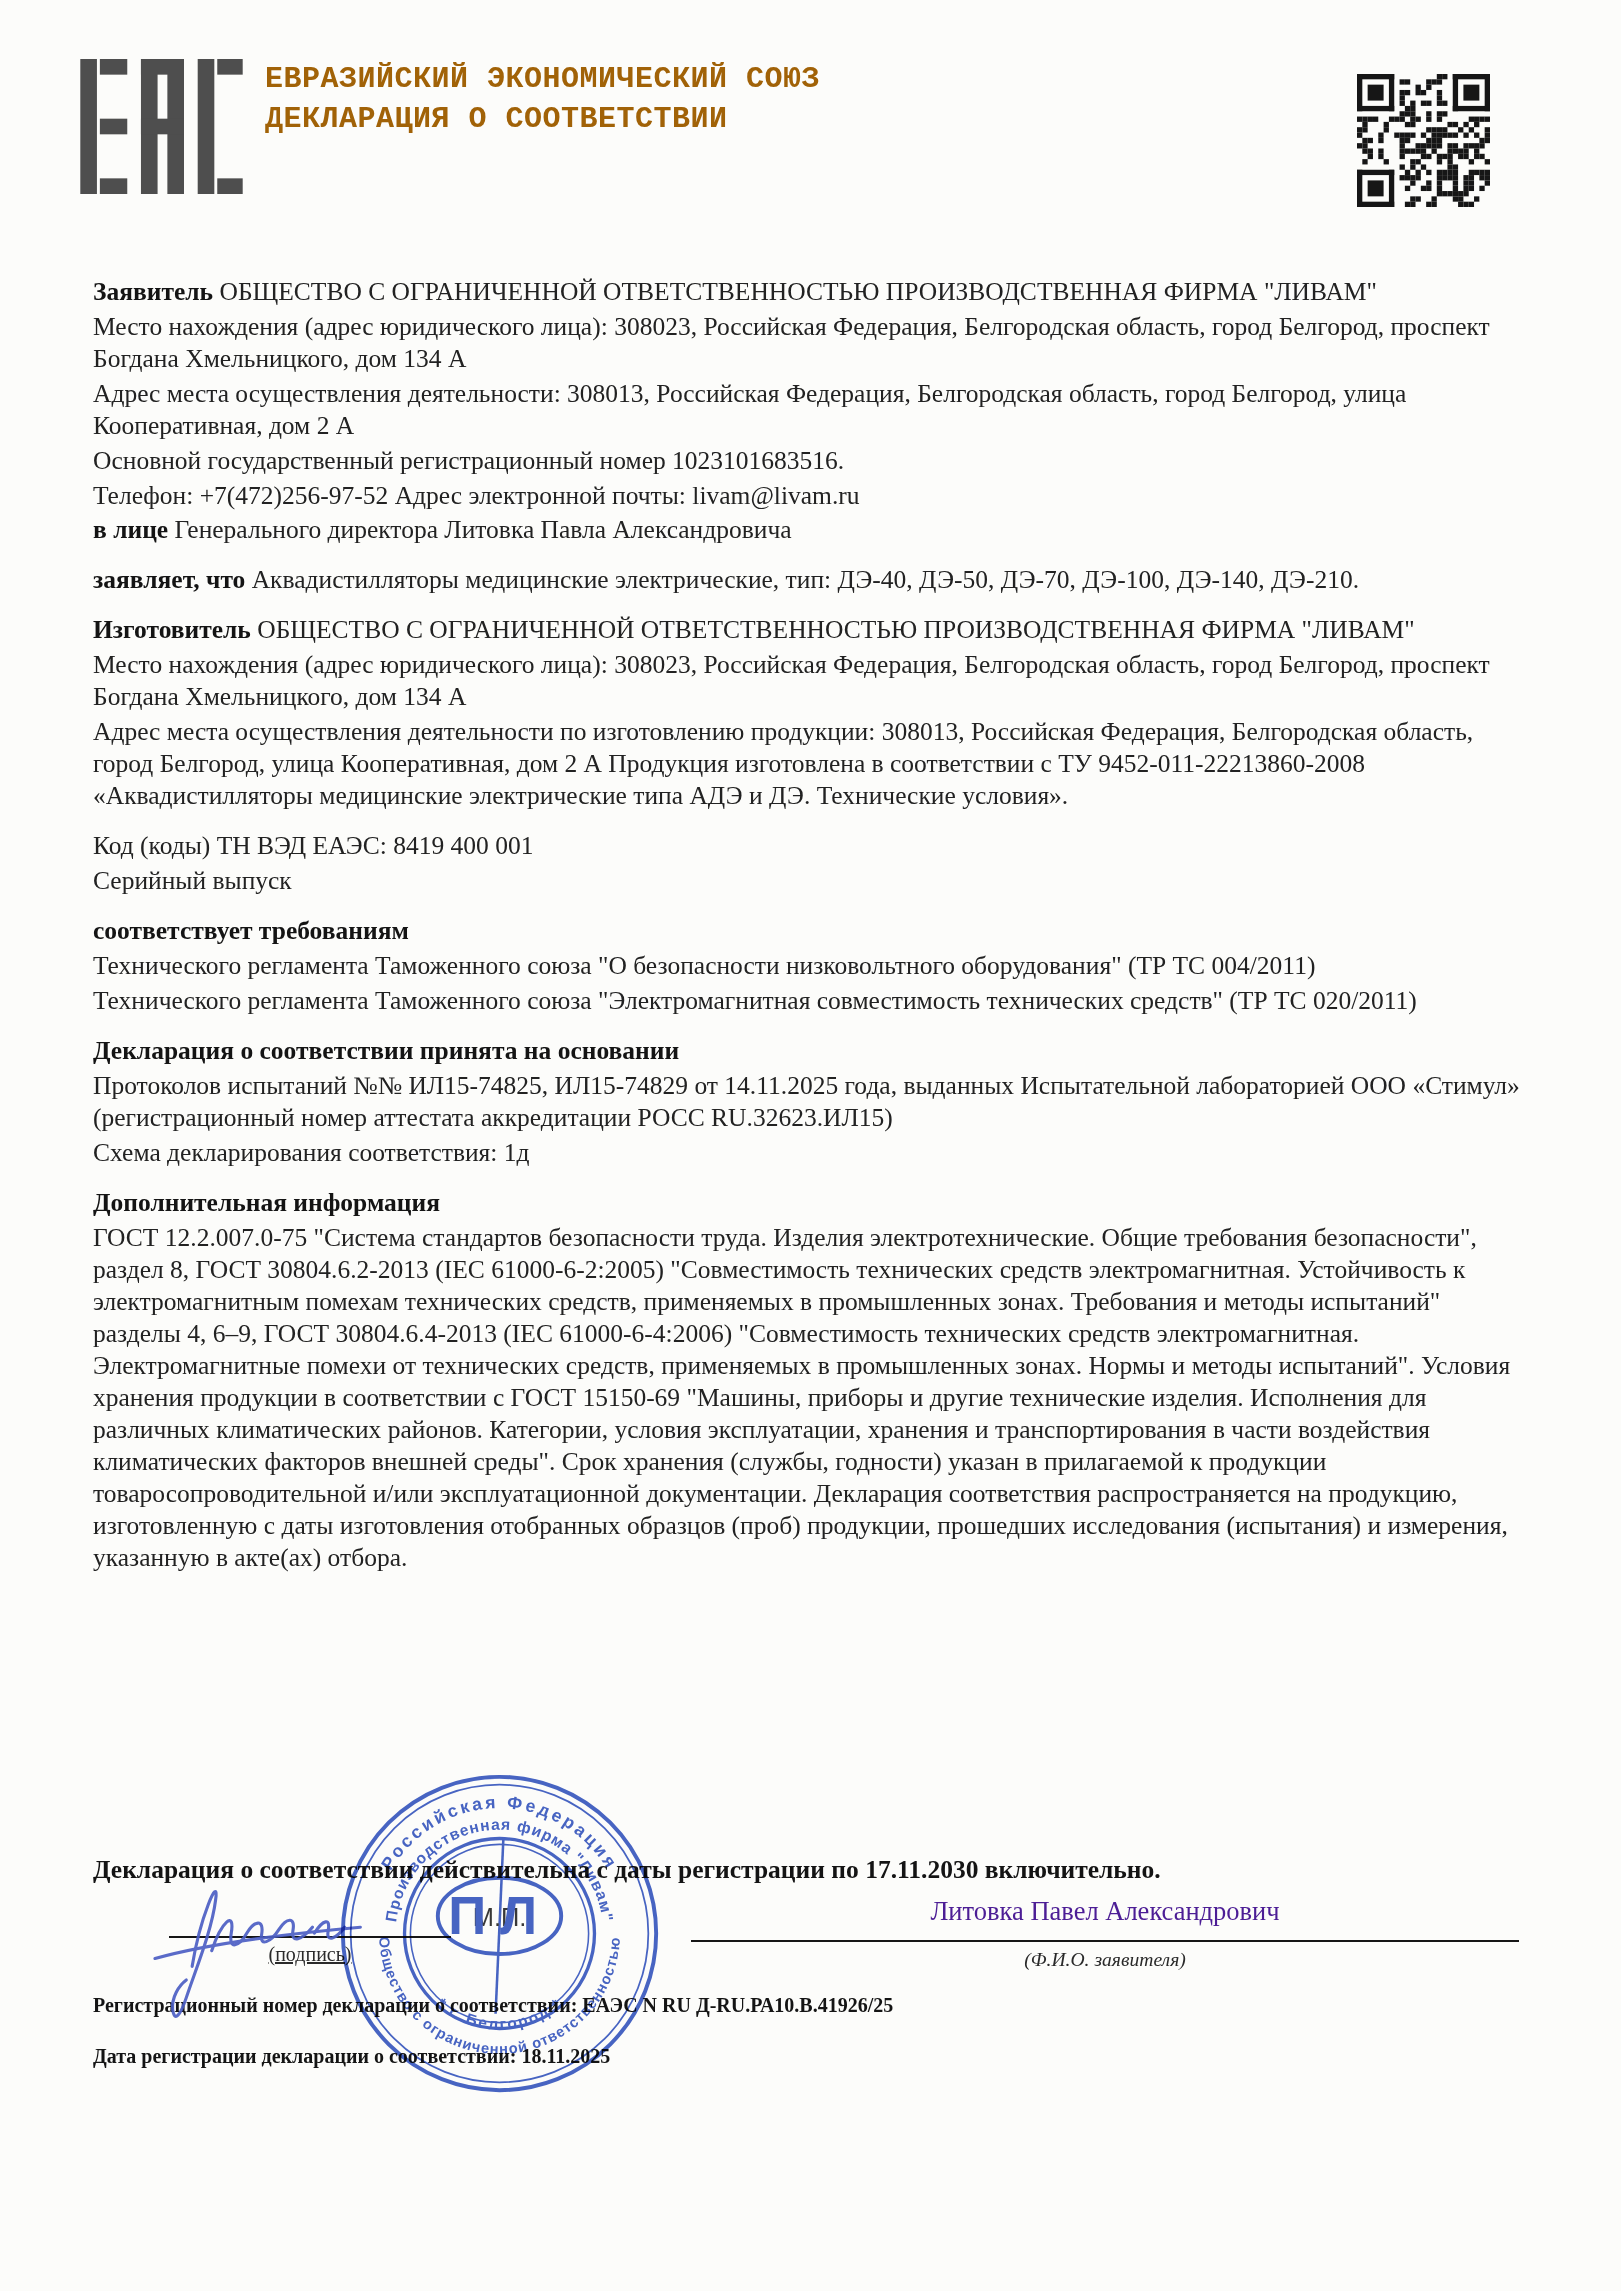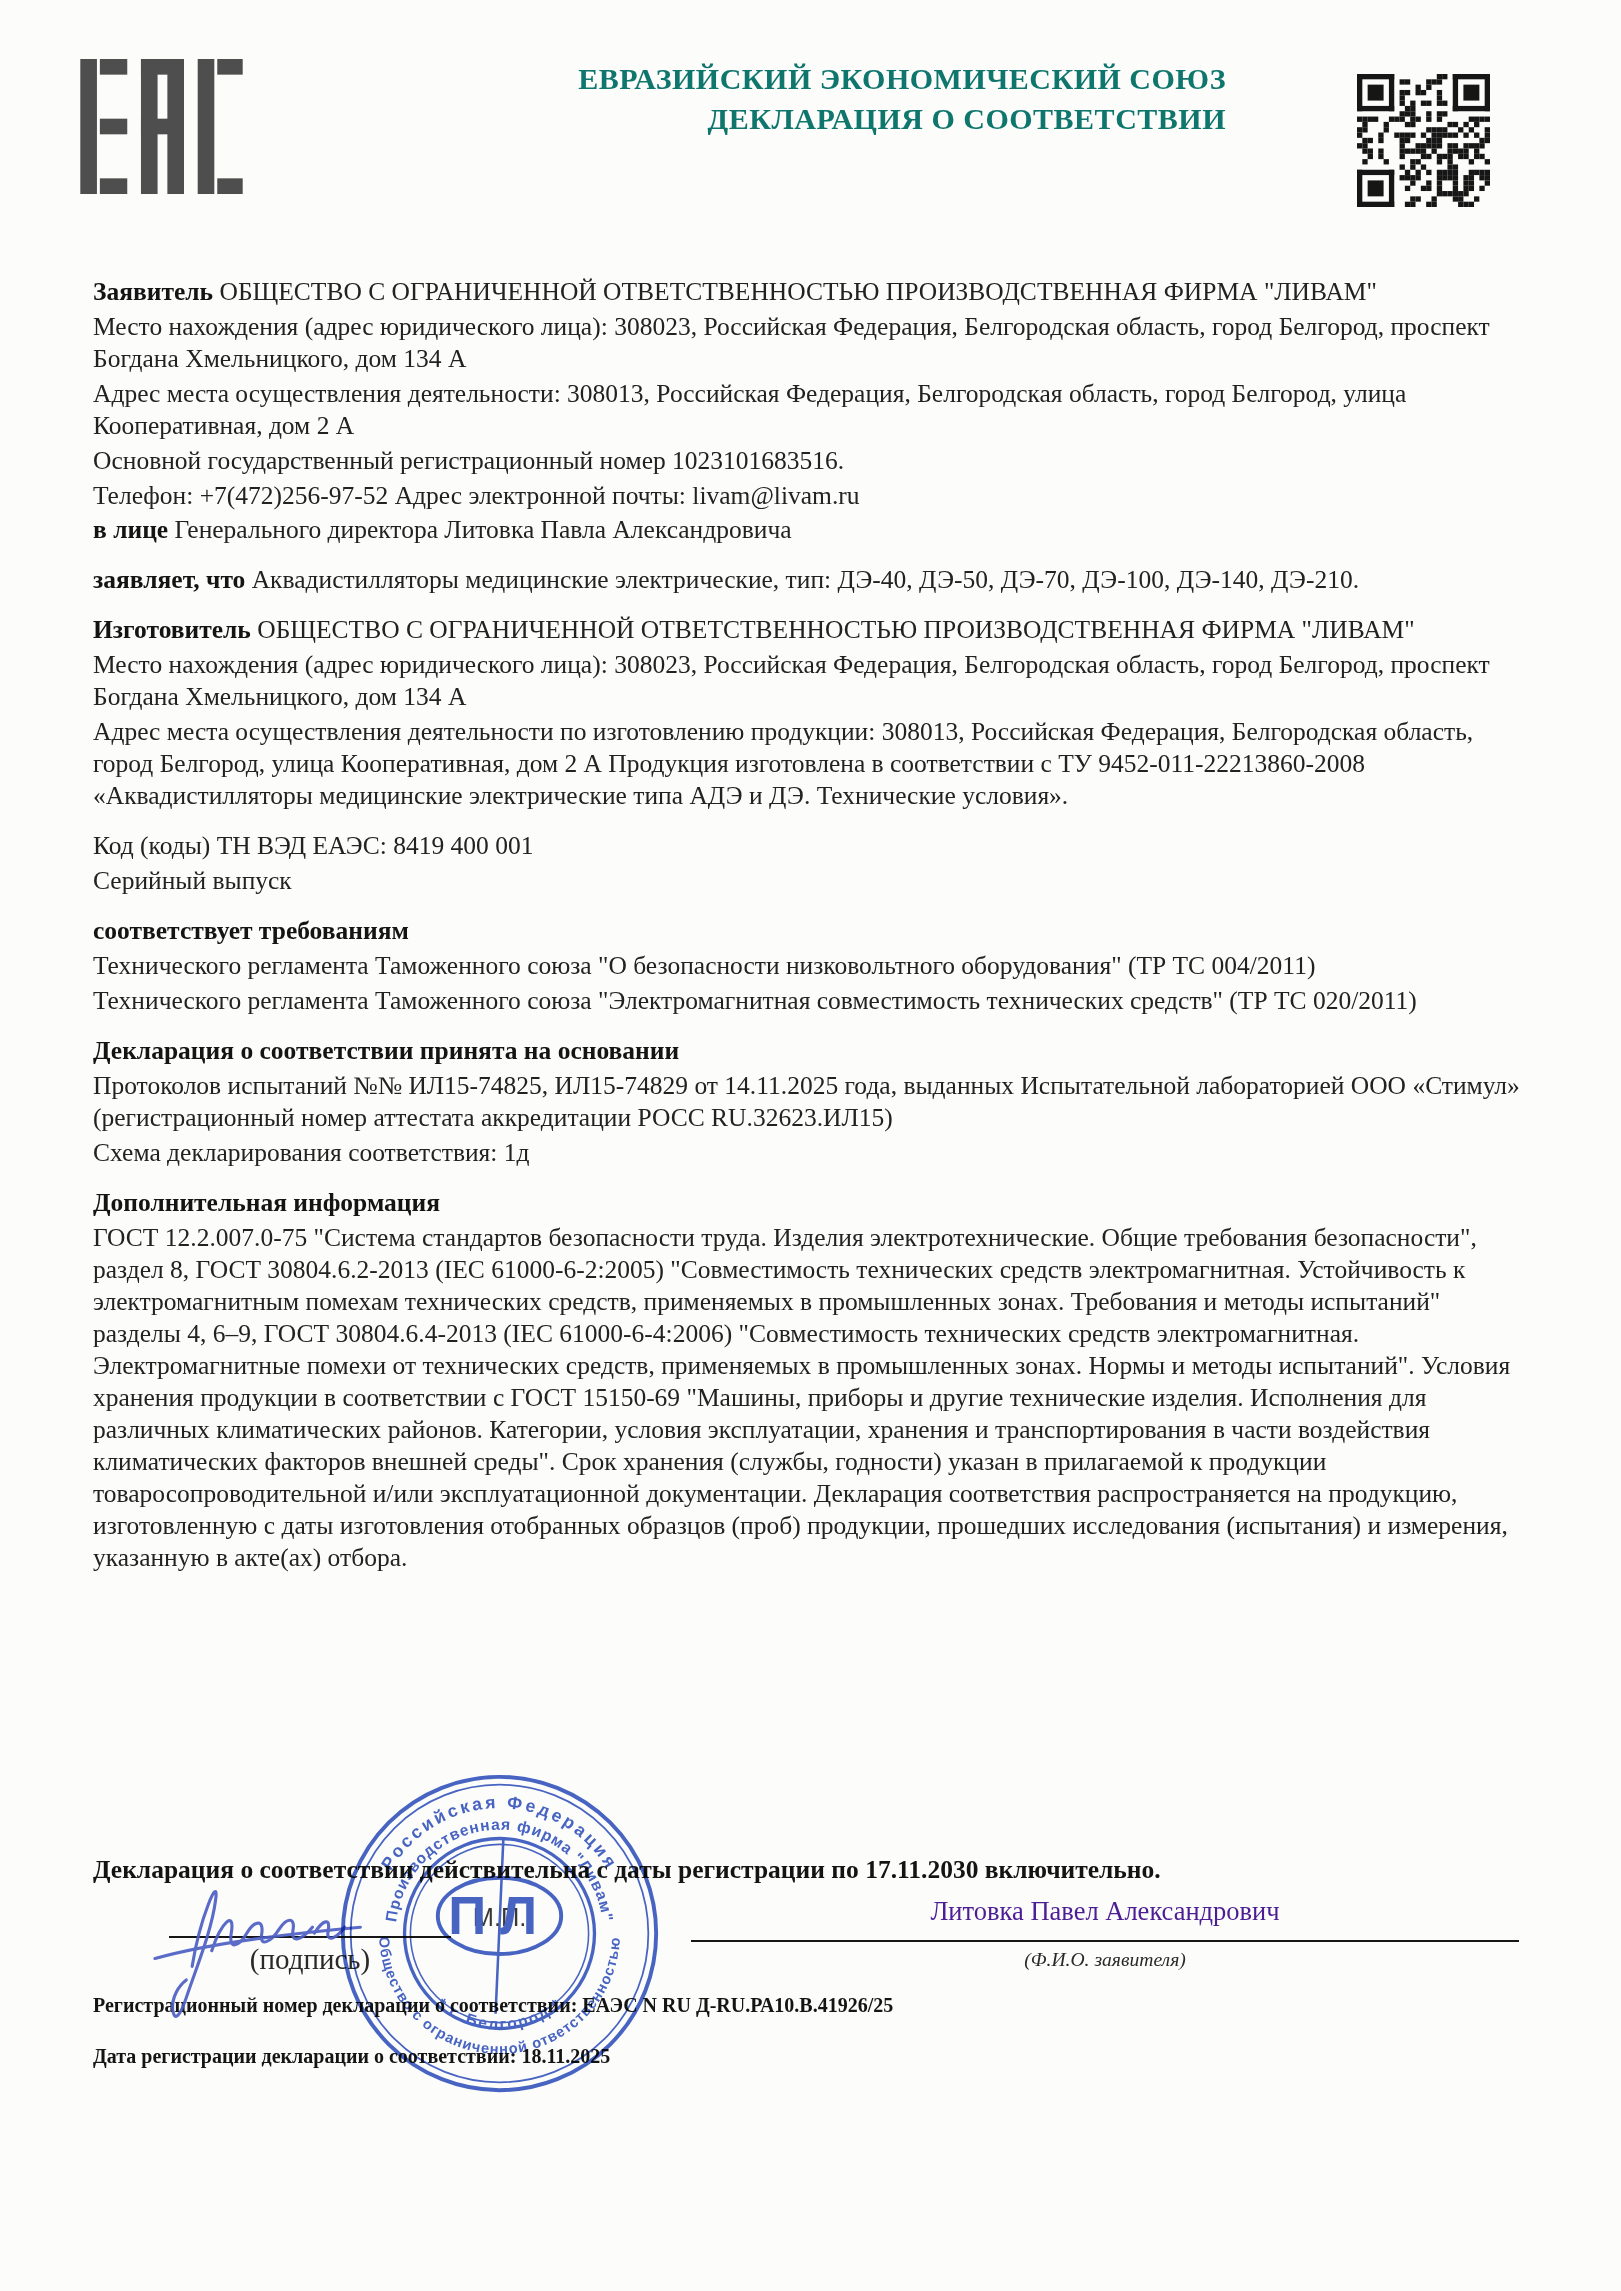--- a/index.html
+++ b/index.html
@@ -9,42 +9,42 @@
     margin:0 auto;
     background:#fcfcfa;
     overflow:hidden;
     font-family:"Liberation Serif", serif;
     color:#1e1e1e;
   }
   
   .eac-logo{position:absolute;left:80px;top:59px;width:163px;height:135px;}
   .doc-title{
     position:absolute;left:265px;top:59px;width:961px;
-    text-align:right;
-    font-family:Liberation Serif, serif;
+    text-align:left;
+    font-family:Liberation Mono, monospace;
     font-weight:bold;font-size:30px;line-height:40px;
-    color:#0f766e;letter-spacing:0.5px;
+    color:#a16207;letter-spacing:0.5px;
   }
   .qr{position:absolute;left:1357px;top:74px;width:133px;height:133px;}
   
   .doc-body{position:absolute;left:93px;top:276px;width:1433px;}
   .para{margin:0;font-size:25.5px;line-height:32px;color:#222;}
   .para + .para{margin-top:2.9px;}
   .para.gap{margin-top:18px;}
   .para b{font-weight:700;color:#141414;}
   
   .validity{
     position:absolute;left:93px;top:1855px;width:1433px;
     font-size:25.5px;font-weight:700;color:#141414;
   }
   .rule{position:absolute;border-top:2px solid #161616;height:0;}
   .sig-rule{left:169px;top:1936px;width:282px;}
   .name-rule{left:691px;top:1940px;width:828px;}
   .caption{position:absolute;text-align:center;color:#2a2a2a;}
-  .sig-caption{left:169px;top:1943px;width:282px;font-size:29px;}
+  .sig-caption{left:169px;top:1943px;width:282px;font-size:20px;text-decoration:underline;}
   .name-caption{left:691px;top:1949px;width:828px;font-size:19.6px;font-style:italic;}
   .applicant-name{
     position:absolute;left:691px;top:1896px;width:828px;
     text-align:center;font-size:26.5px;color:#4c1d95;
   }
   .reg-line{position:absolute;left:93px;font-size:20px;font-weight:700;color:#141414;}
   .reg-number{top:1994px;}
   .reg-date{top:2045px;}
   
   .signature{position:absolute;left:135px;top:1849px;width:304px;height:176px;color:var(--ink,#4d5fc4);}

